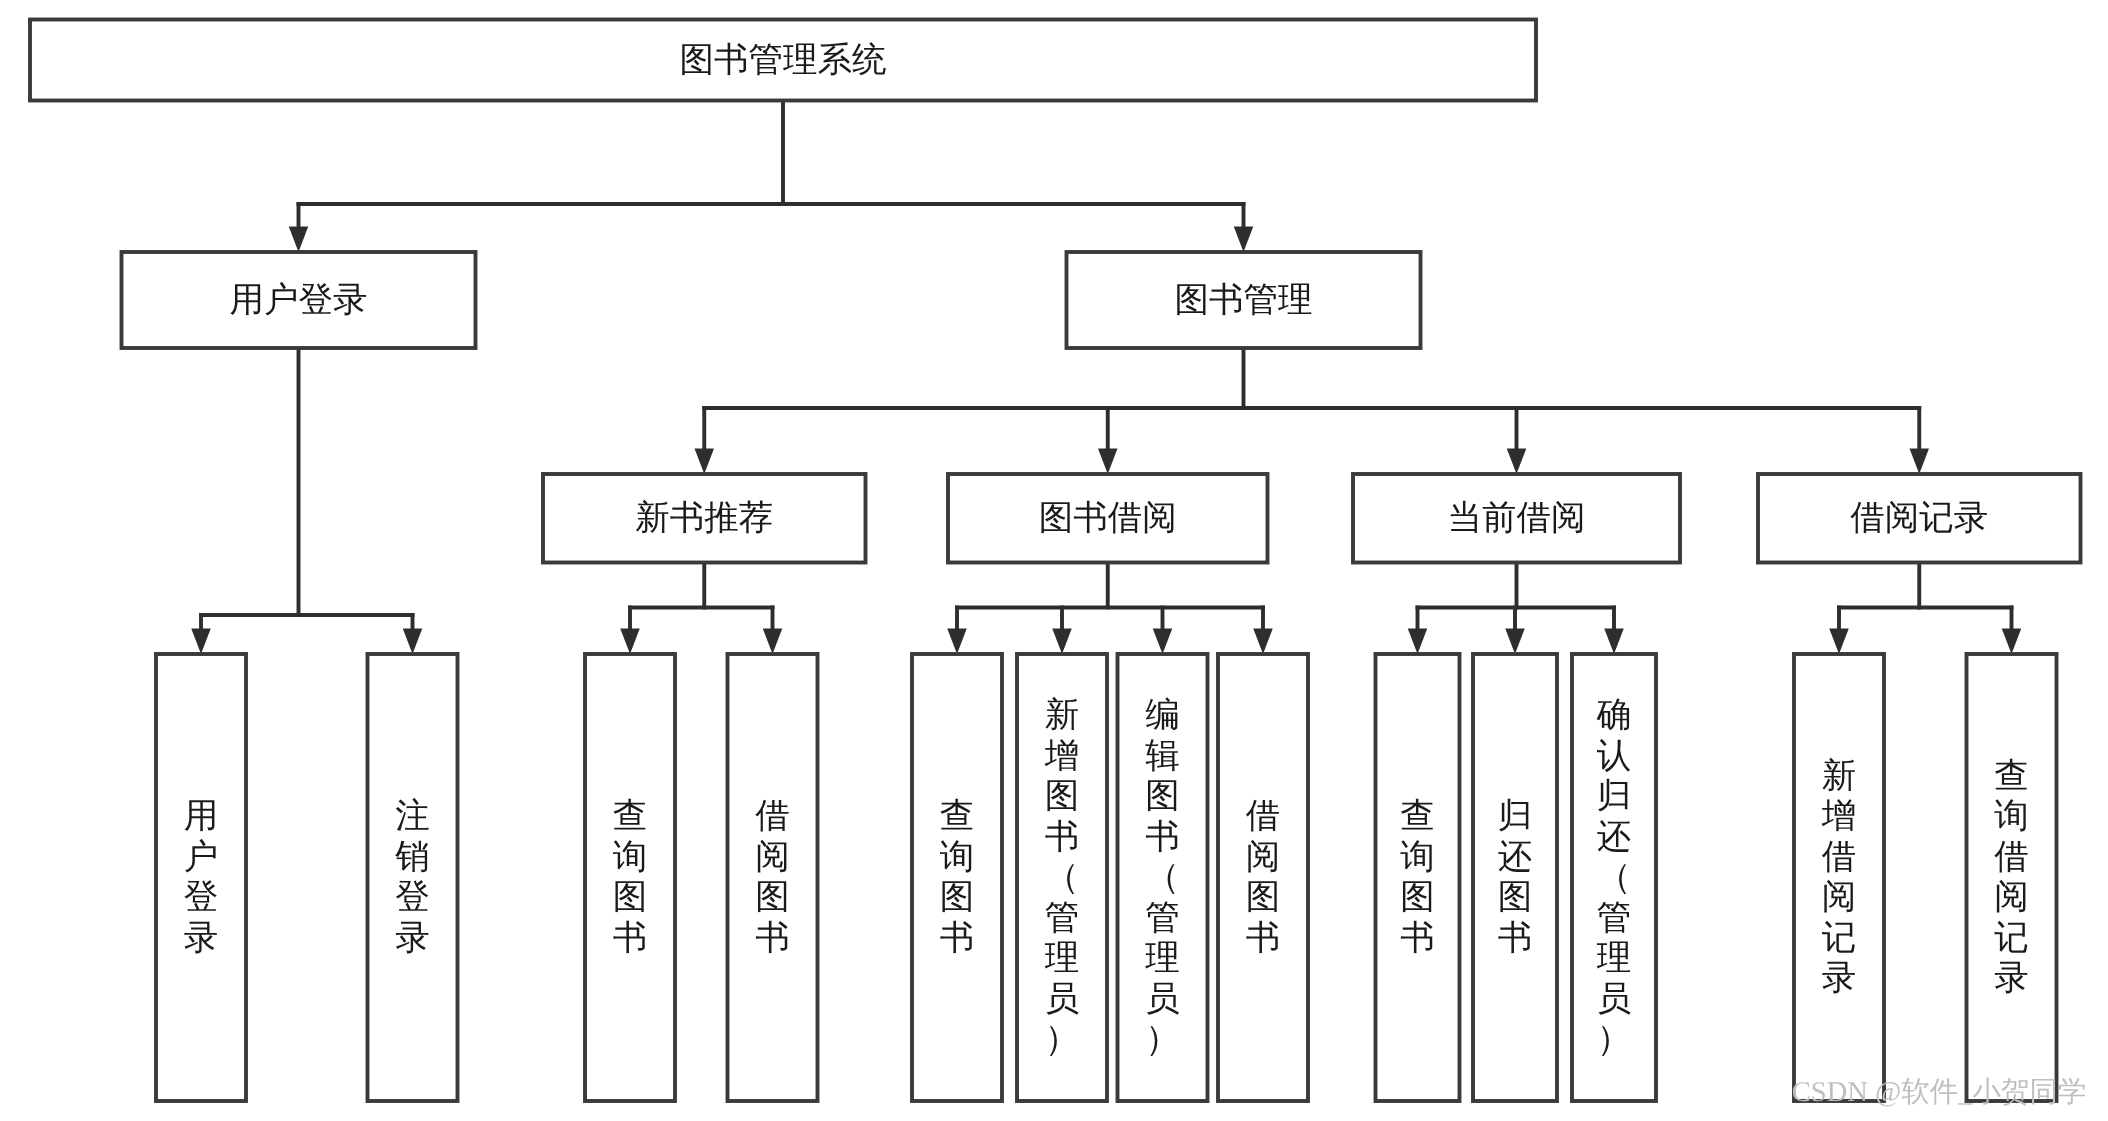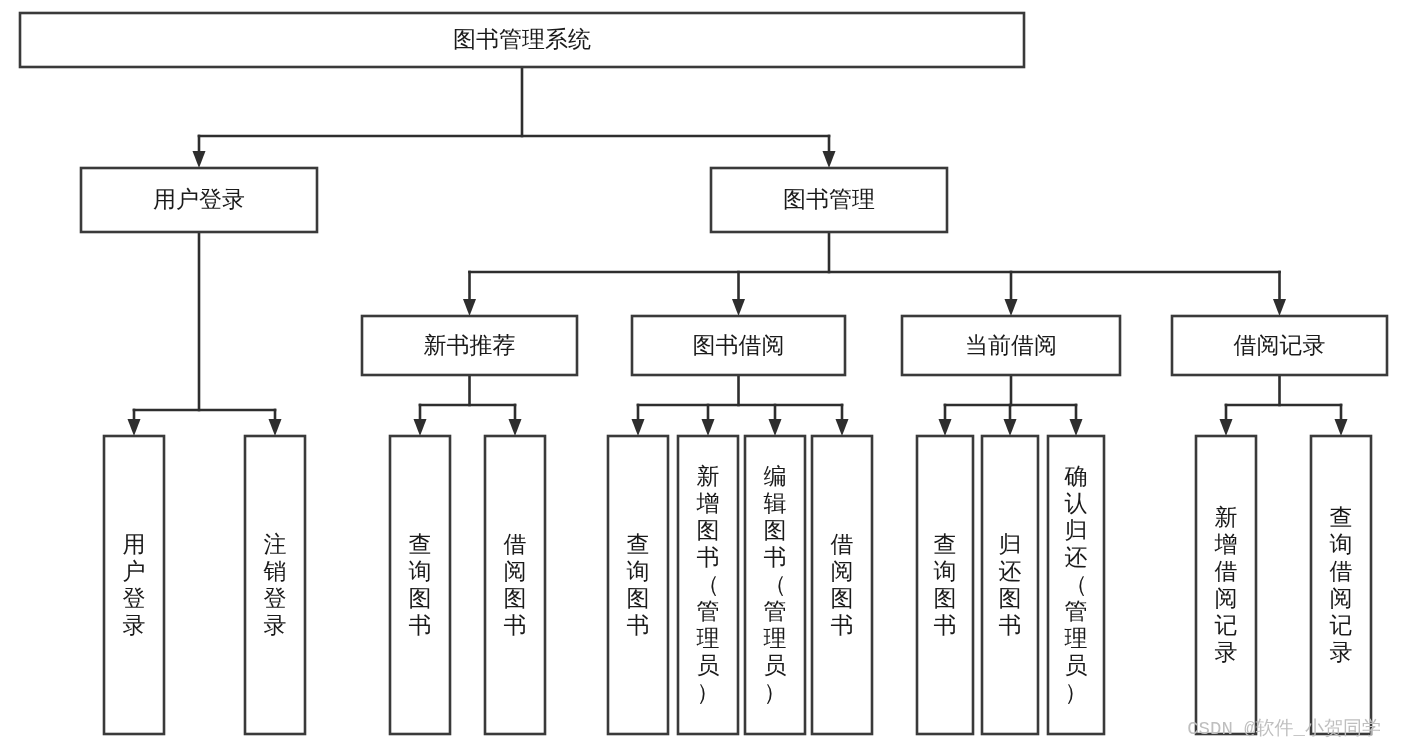--- a/index.html
+++ b/index.html
@@ -37,23 +37,23 @@
     stroke-width: 2.6;
     fill: none;
     stroke-linecap: square;
   }
   .edge-arrow {
     fill: #2e2e2e;
     stroke: none;
   }
   .watermark {
     position: absolute;
-    right: 24px;
+    right: 14px;
     bottom: 6px;
-    font-family: Liberation Mono, monospace;
+    font-family: Liberation Serif, serif;
     font-size: 19px;
     color: #bfbfbf;
     white-space: nowrap;
     user-select: none;
   }
 </style>
 </head>
 <body>
 
 <div id="diagram-root">

